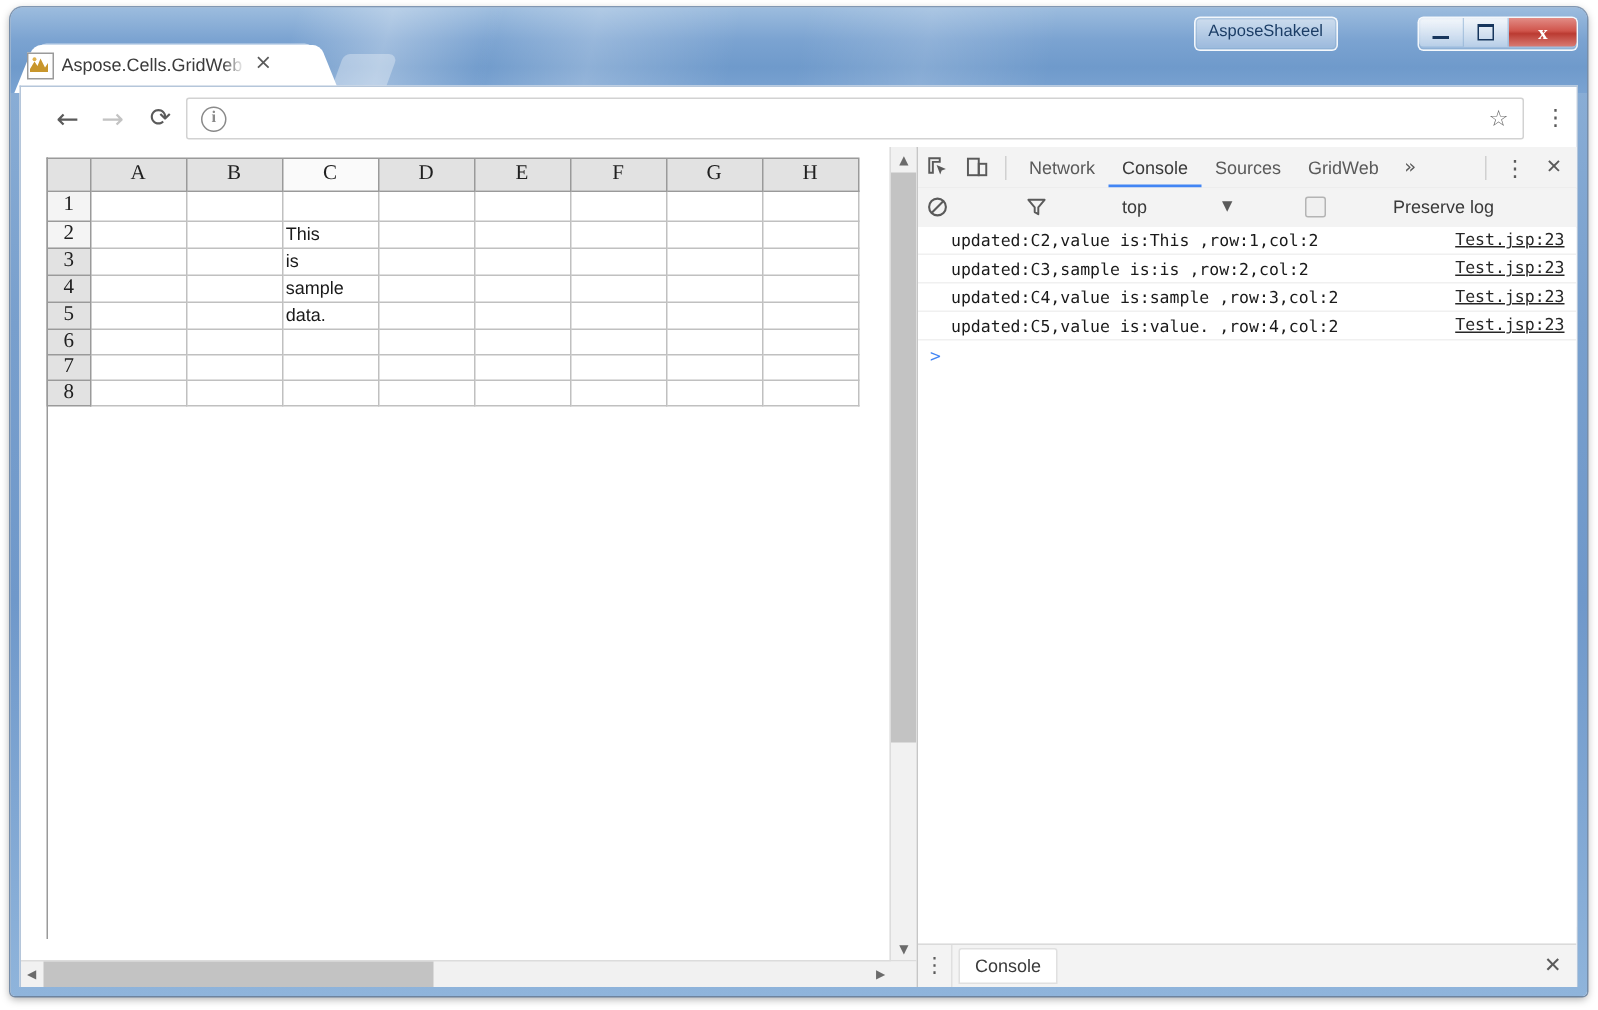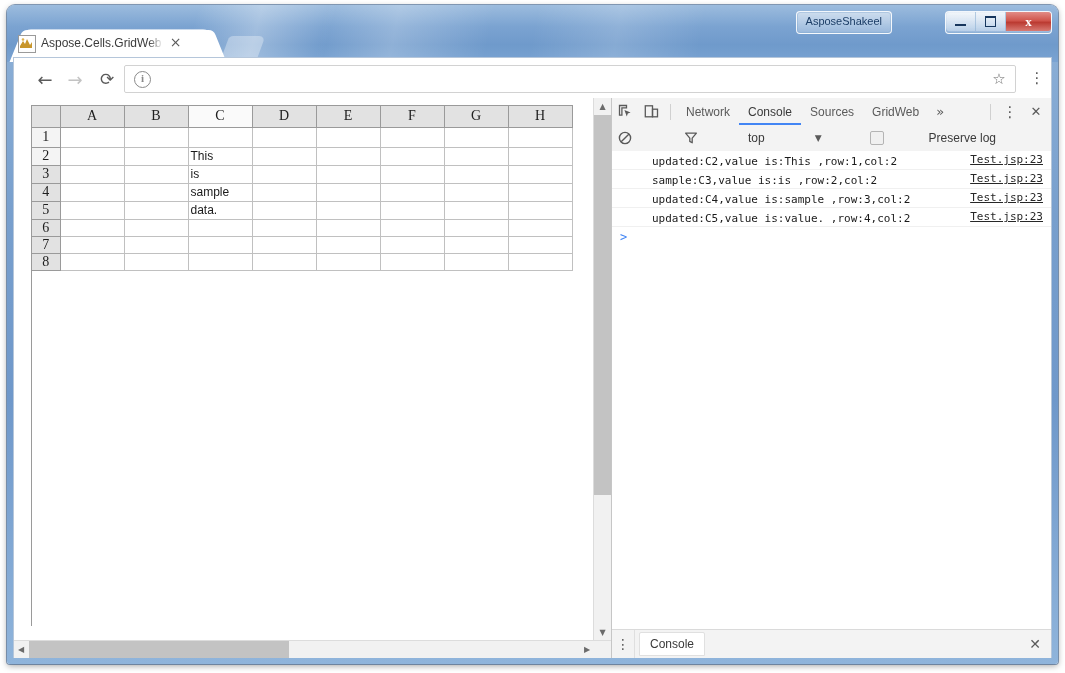--- a/index.html
+++ b/index.html
@@ -453,21 +453,21 @@
     left: 0; top: 53px;
     width: 439px;
     height: 467px;
     background: #ffffff;
     overflow: hidden;
   }
   .console-row {
     position: relative;
     height: 19px;
     border-bottom: 1px solid #f0f0f0;
-    padding-left: 40px;
+    padding-left: 22px;
     box-sizing: border-box;
   }
   .console-msg {
     font-family: "DejaVu Sans Mono", monospace;
     font-size: 11px;
     color: #1a1a1a;
     line-height: 18px;
     white-space: pre;
   }
   .console-src {
@@ -755,21 +755,21 @@
           <div id="dt-preserve-box"></div>
           <div id="dt-preserve-label">Preserve log</div>
         </div>
 
         <div id="console-list">
           <div class="console-row">
             <span class="console-msg">updated:C2,value is:This ,row:1,col:2</span>
             <span class="console-src">Test.jsp:23</span>
           </div>
           <div class="console-row">
-            <span class="console-msg">sample:C3,value is:is ,row:2,col:2</span>
+            <span class="console-msg">updated:C3,sample is:is ,row:2,col:2</span>
             <span class="console-src">Test.jsp:23</span>
           </div>
           <div class="console-row">
             <span class="console-msg">updated:C4,value is:sample ,row:3,col:2</span>
             <span class="console-src">Test.jsp:23</span>
           </div>
           <div class="console-row">
             <span class="console-msg">updated:C5,value is:value. ,row:4,col:2</span>
             <span class="console-src">Test.jsp:23</span>
           </div>

